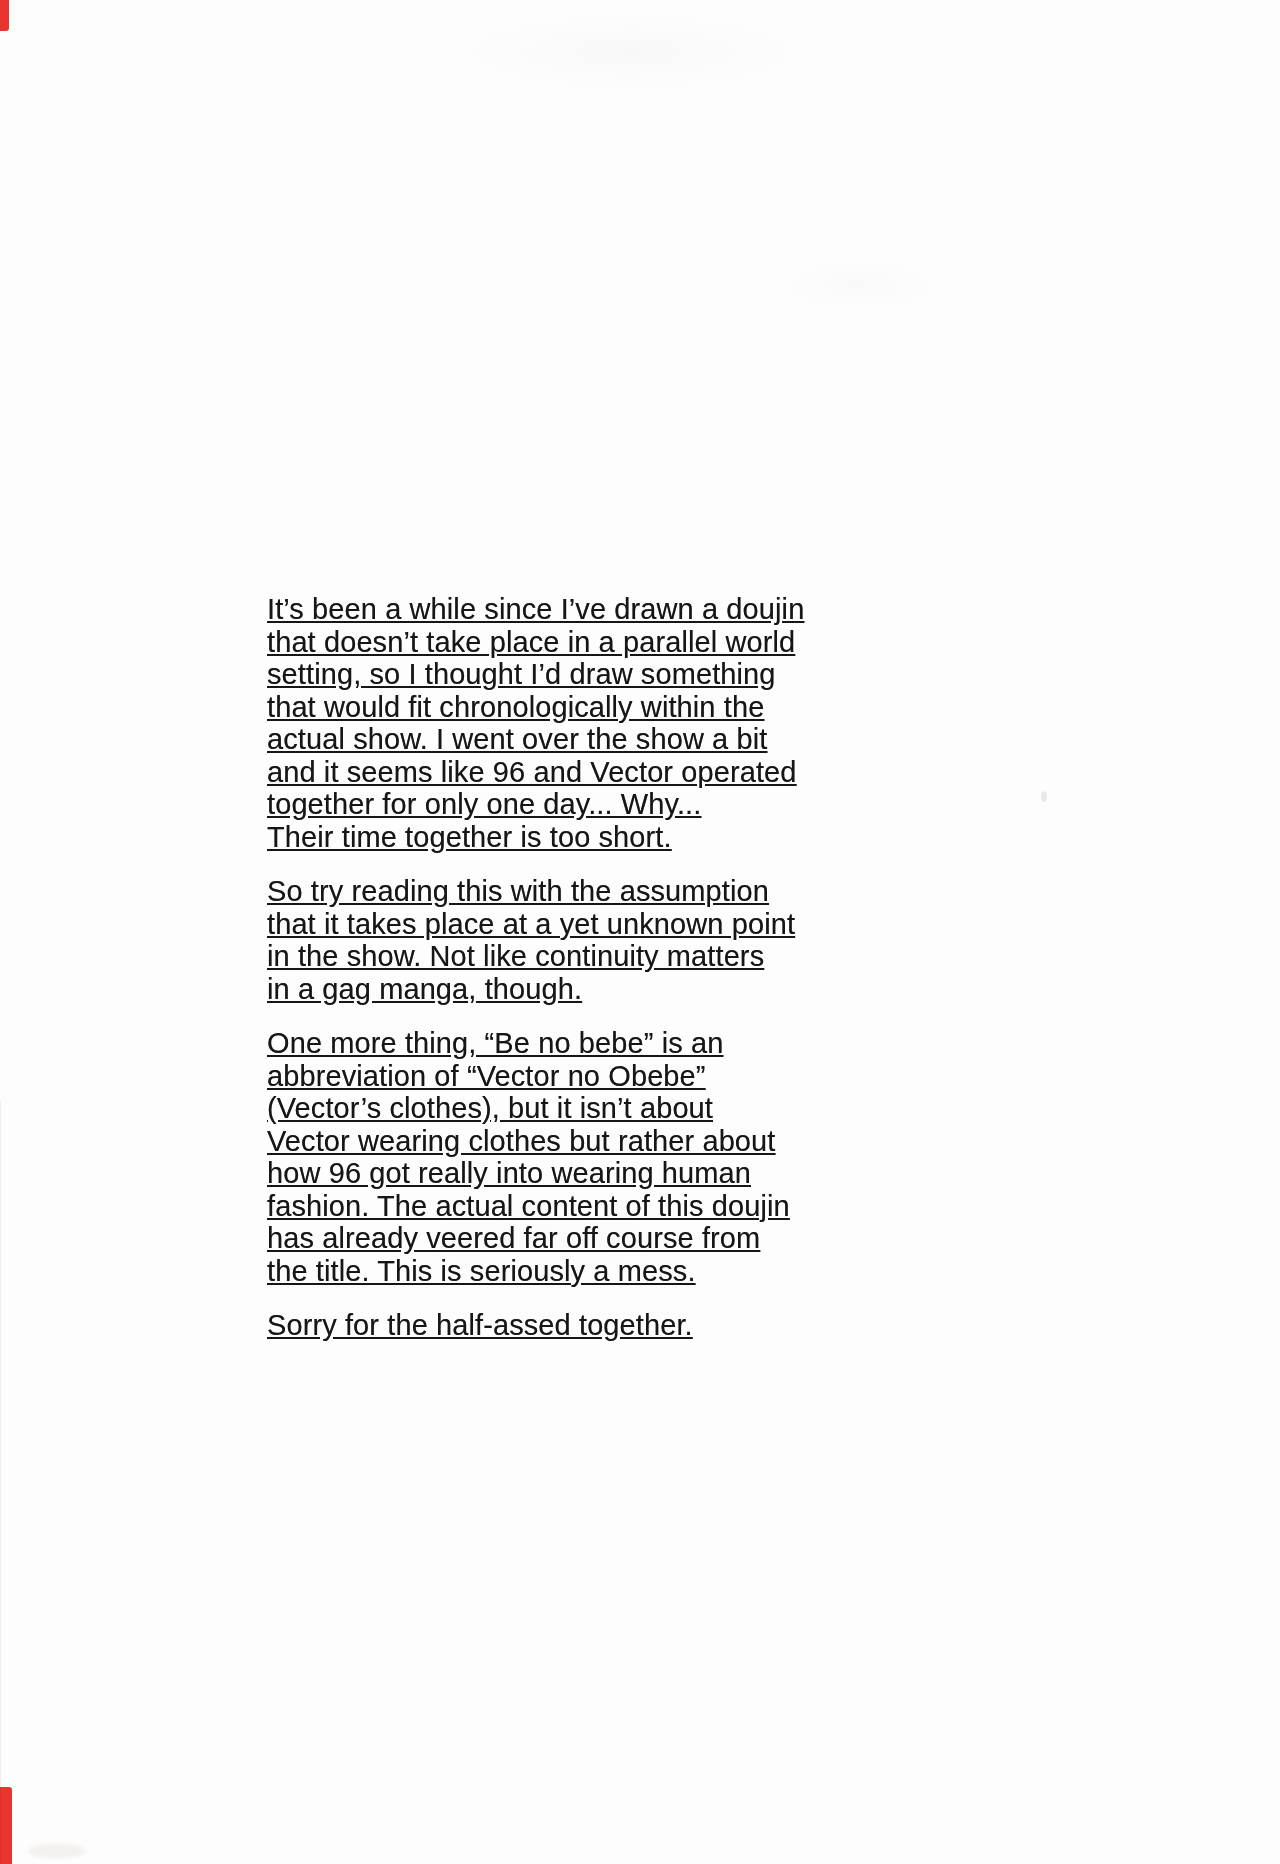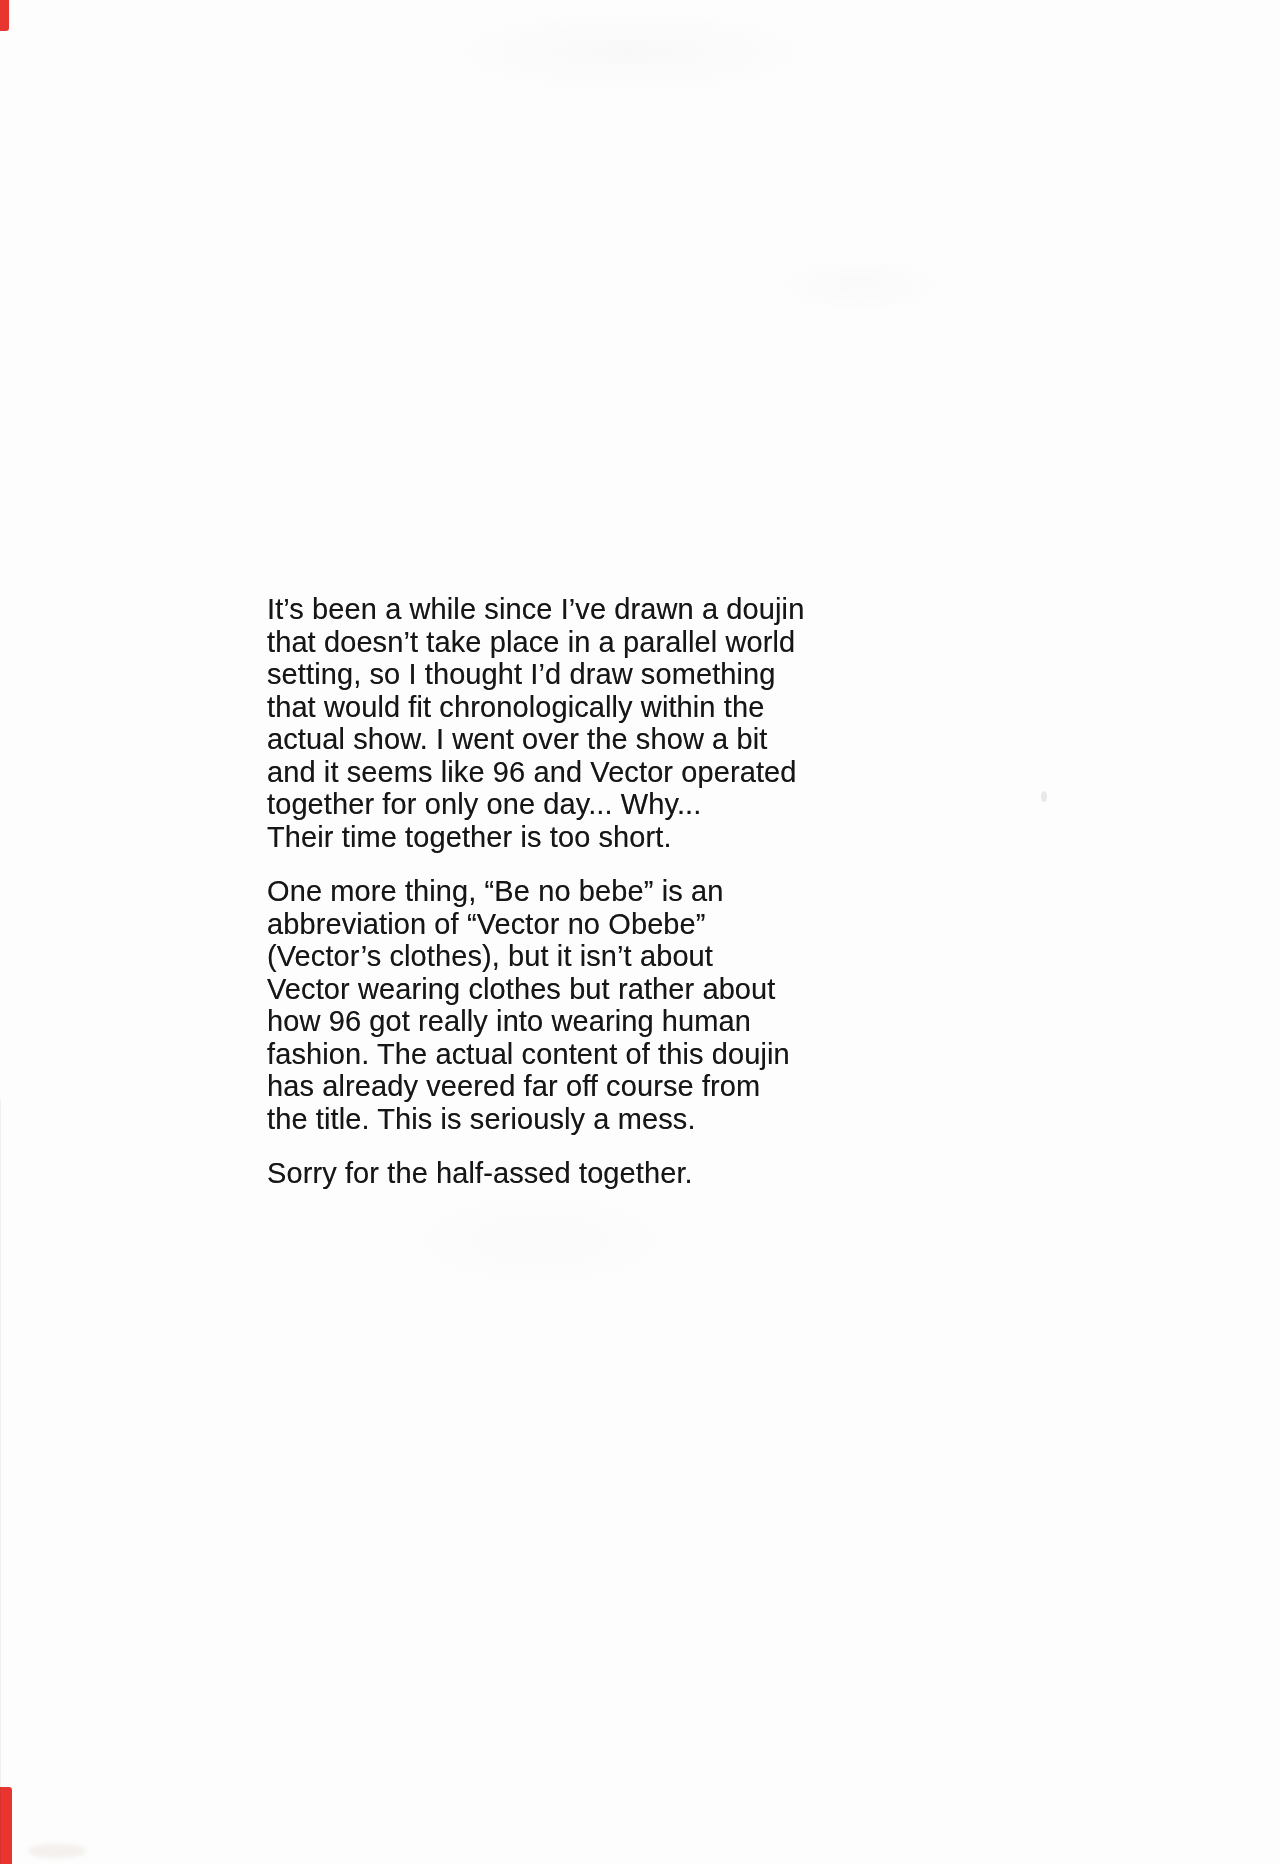--- a/index.html
+++ b/index.html
@@ -26,20 +26,21 @@
   .foreword {
     position: absolute;
     left: 267px;
     top: 593px;
     width: 620px;
     font-size: 29px;
     line-height: 32.5px;
     color: #161616;
     letter-spacing: 0.1px;
     text-shadow: 0 0 0.6px rgba(20,20,20,0.55);
+    text-decoration: underline;
   }
   .foreword p {
     margin: 0 0 22px 0;
     white-space: pre-line;
   }
   .red-strip {
     position: absolute;
     left: 0;
     filter: blur(0.4px);
   }
@@ -97,20 +98,24 @@
 
   <div class="foreword" style="color: rgb(22, 22, 22);">
     <p>It’s been a while since I’ve drawn a doujin
 that doesn’t take place in a parallel world
 setting, so I thought I’d draw something
 that would fit chronologically within the
 actual show. I went over the show a bit
 and it seems like 96 and Vector operated
 together for only one day... Why...
 Their time together is too short.</p>
+    <p>So try reading this with the assumption
+that it takes place at a yet unknown point
+in the show. Not like continuity matters
+in a gag manga, though.</p>
     <p>One more thing, “Be no bebe” is an
 abbreviation of “Vector no Obebe”
 (Vector’s clothes), but it isn’t about
 Vector wearing clothes but rather about
 how 96 got really into wearing human
 fashion. The actual content of this doujin
 has already veered far off course from
 the title. This is seriously a mess.</p>
     <p>Sorry for the half-assed together.</p>
   </div>

